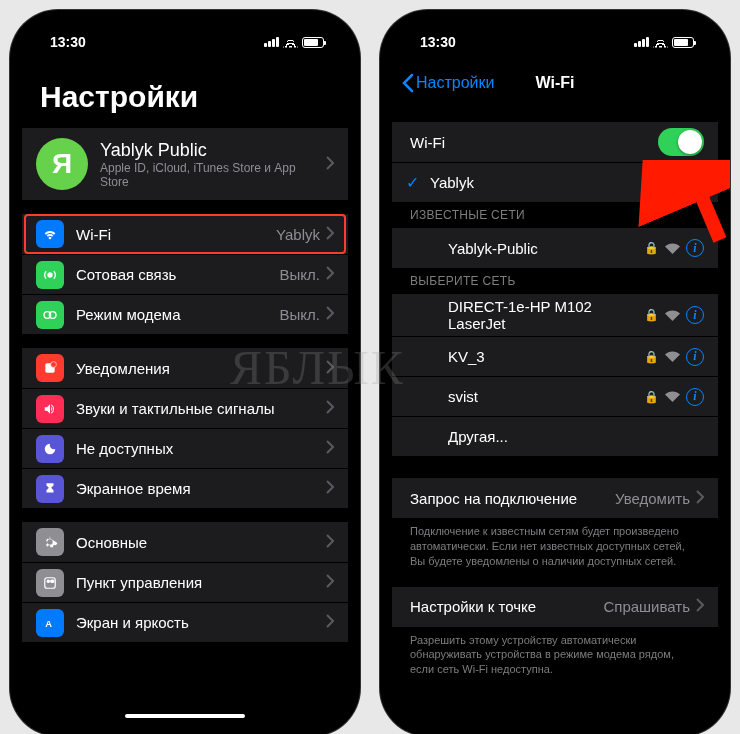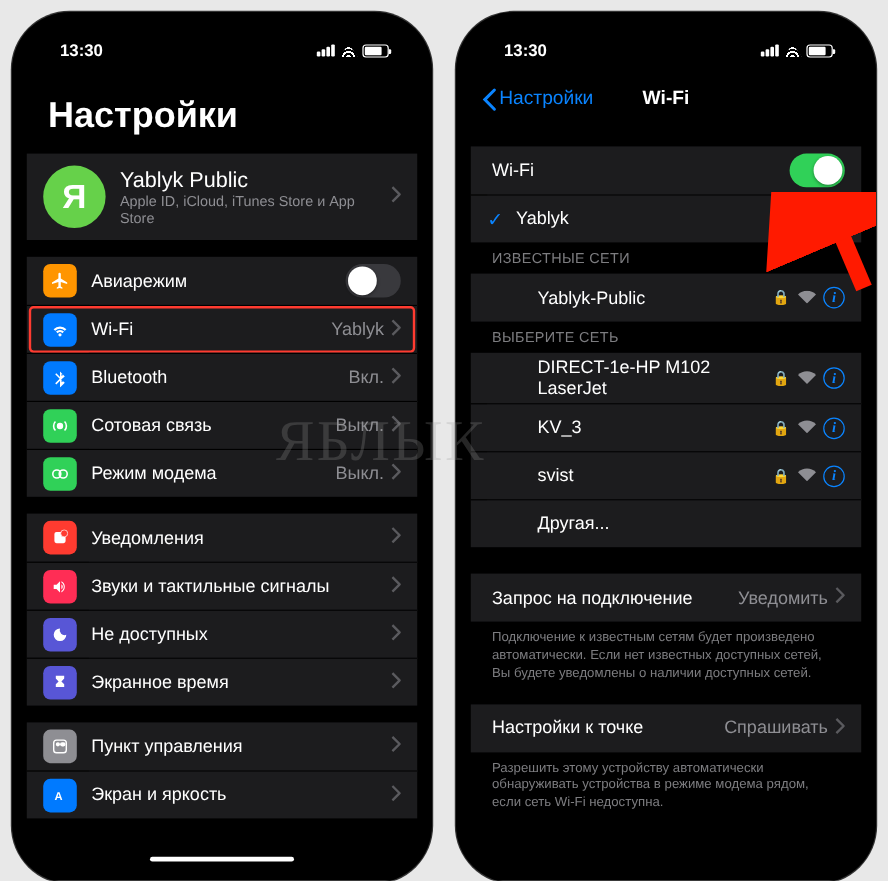--- a/index.html
+++ b/index.html
@@ -224,60 +224,35 @@
           </div>
           <span class="chevron">
             <svg width="8" height="14" viewBox="0 0 8 14">
                 <path d="M1 1l6 6-6 6" stroke="currentColor" stroke-width="2" fill="none"></path>
               </svg>
           </span>
         </div>
       </div>
 
       <div class="cell-group">
-        <div class="cell">
-          <div class="icon" style="background:#ff9500">
-            <svg width="16" height="16" viewBox="0 0 24 24" fill="#fff">
-                <path d="M21 16v-2l-8-5V3.5a1.5 1.5 0 0 0-3 0V9l-8 5v2l8-2.5V19l-2 1.5V22l3.5-1 3.5 1v-1.5L13 19v-5.5l8 2.5z"></path>
-              </svg>
-          </div>
-          <span class="label">Авиарежим</span>
-          <div class="switch off">
-              <div class="knob"></div>
-            </div>
-          <div class="sep"></div>
-        </div>
         <div class="cell" style="position:relative">
           <div class="highlight-box" style="left:2px; right:2px; top:0; bottom:0;"></div>
           <div class="icon" style="background:#007aff">
             <svg width="16" height="16" viewBox="0 0 24 24" fill="#fff">
                 <path d="M12 20a2 2 0 1 0 0-4 2 2 0 0 0 0 4zm-5-6a7 7 0 0 1 10 0l-2 2a4.2 4.2 0 0 0-6 0zm-3-3a11.3 11.3 0 0 1 16 0l-2 2a8.5 8.5 0 0 0-12 0z"></path>
               </svg>
           </div>
           <span class="label">Wi-Fi</span>
           <span class="value">Yablyk</span>
           <span class="chevron"><svg width="8" height="14" viewBox="0 0 8 14">
                 <path d="M1 1l6 6-6 6" stroke="currentColor" stroke-width="2" fill="none"></path>
               </svg></span>
           <div class="sep"></div>
         </div>
         <div class="cell">
-          <div class="icon" style="background:#007aff">
-            <svg width="16" height="16" viewBox="0 0 24 24" fill="#fff">
-                <path d="M12 2v8.6L7.4 6 6 7.4 11.6 13 6 18.6 7.4 20l4.6-4.6V24l6-6-4.6-4 4.6-4-6-6zm2 4.8L15.8 8 14 9.8V6.8zm0 10.4v-3l1.8 1.8L14 17.2z"></path>
-              </svg>
-          </div>
-          <span class="label">Bluetooth</span>
-          <span class="value">Вкл.</span>
-          <span class="chevron"><svg width="8" height="14" viewBox="0 0 8 14">
-                <path d="M1 1l6 6-6 6" stroke="currentColor" stroke-width="2" fill="none"></path>
-              </svg></span>
-          <div class="sep"></div>
-        </div>
-        <div class="cell">
           <div class="icon" style="background:#30d158">
             <svg width="16" height="16" viewBox="0 0 24 24" fill="#fff">
                 <path d="M12 8a4 4 0 0 0-4 4 4 4 0 0 0 4 4 4 4 0 0 0 4-4 4 4 0 0 0-4-4zm-7 4a7 7 0 0 1 2-5L5.6 5.6A9 9 0 0 0 3 12a9 9 0 0 0 2.6 6.4L7 17a7 7 0 0 1-2-5zm14 0a7 7 0 0 1-2 5l1.4 1.4A9 9 0 0 0 21 12a9 9 0 0 0-2.6-6.4L17 7a7 7 0 0 1 2 5z"></path>
               </svg>
           </div>
           <span class="label">Сотовая связь</span>
           <span class="value">Выкл.</span>
           <span class="chevron"><svg width="8" height="14" viewBox="0 0 8 14">
                 <path d="M1 1l6 6-6 6" stroke="currentColor" stroke-width="2" fill="none"></path>
               </svg></span>
@@ -343,20 +318,32 @@
               </svg>
           </div>
           <span class="label">Экранное время</span>
           <span class="chevron"><svg width="8" height="14" viewBox="0 0 8 14">
                 <path d="M1 1l6 6-6 6" stroke="currentColor" stroke-width="2" fill="none"></path>
               </svg></span>
         </div>
       </div>
 
       <div class="cell-group" style="margin-top:14px">
+        <div class="cell">
+          <div class="icon" style="background:#8e8e93">
+            <svg width="16" height="16" viewBox="0 0 24 24" fill="#fff">
+                <path d="M12 8a4 4 0 1 0 0 8 4 4 0 0 0 0-8zm9 4l2 2-2 3-2.5-.5a8 8 0 0 1-1.7 1l-.3 2.5h-4l-.3-2.5a8 8 0 0 1-1.7-1L8 19l-2-3 2-2a8 8 0 0 1 0-2l-2-2 2-3 2.5.5a8 8 0 0 1 1.7-1L12.5 4h-1l.3 2.5"></path>
+              </svg>
+          </div>
+          <span class="label">Основные</span>
+          <span class="chevron"><svg width="8" height="14" viewBox="0 0 8 14">
+                <path d="M1 1l6 6-6 6" stroke="currentColor" stroke-width="2" fill="none"></path>
+              </svg></span>
+          <div class="sep"></div>
+        </div>
         <div class="cell">
           <div class="icon" style="background:#8e8e93">
             <svg width="14" height="14" viewBox="0 0 24 24" fill="none" stroke="#fff" stroke-width="2">
                 <rect x="3" y="3" width="18" height="18" rx="4"></rect>
                 <circle cx="9" cy="9" r="2" fill="#fff"></circle>
                 <rect x="13" y="7" width="6" height="4" rx="2" fill="#fff"></rect>
               </svg>
           </div>
           <span class="label">Пункт управления</span>
           <span class="chevron"><svg width="8" height="14" viewBox="0 0 8 14">

